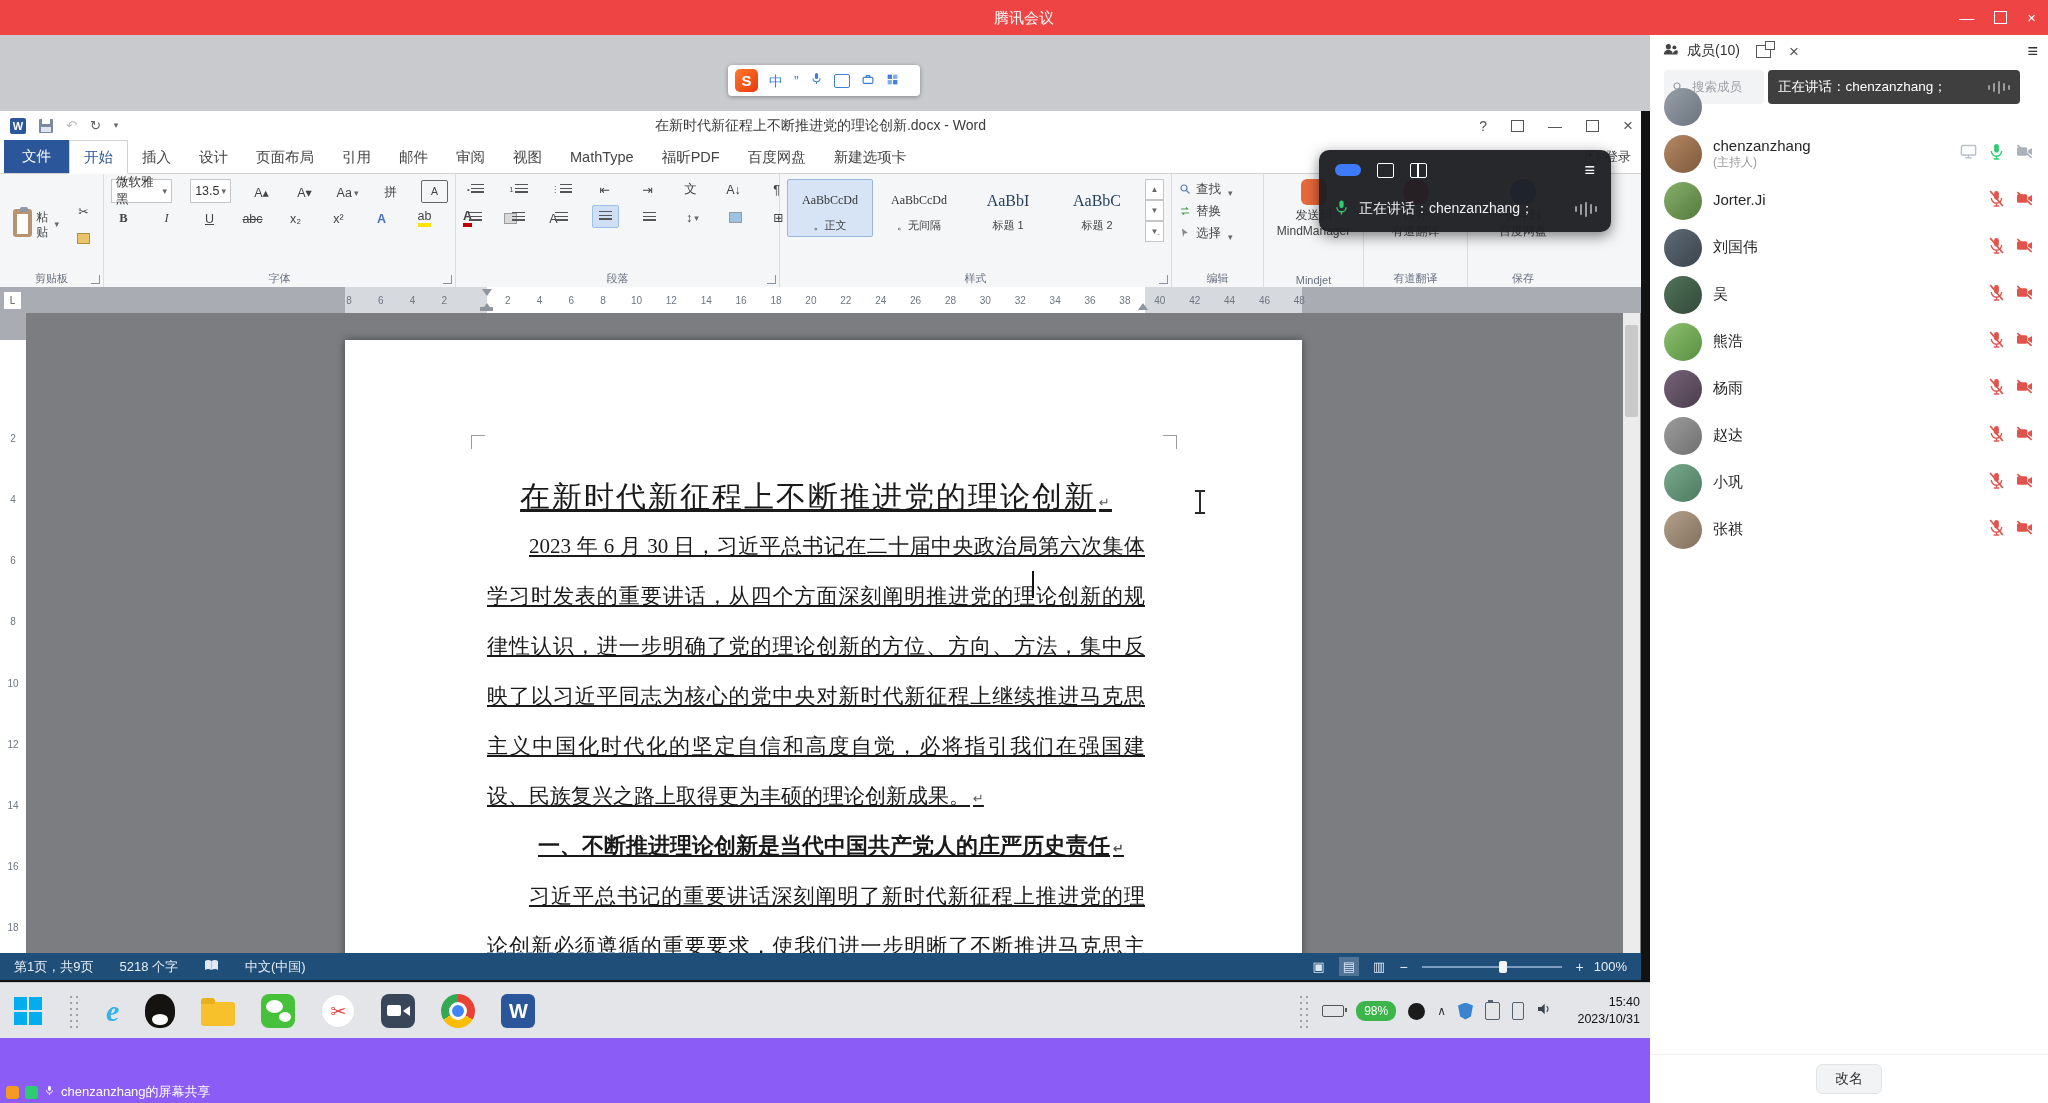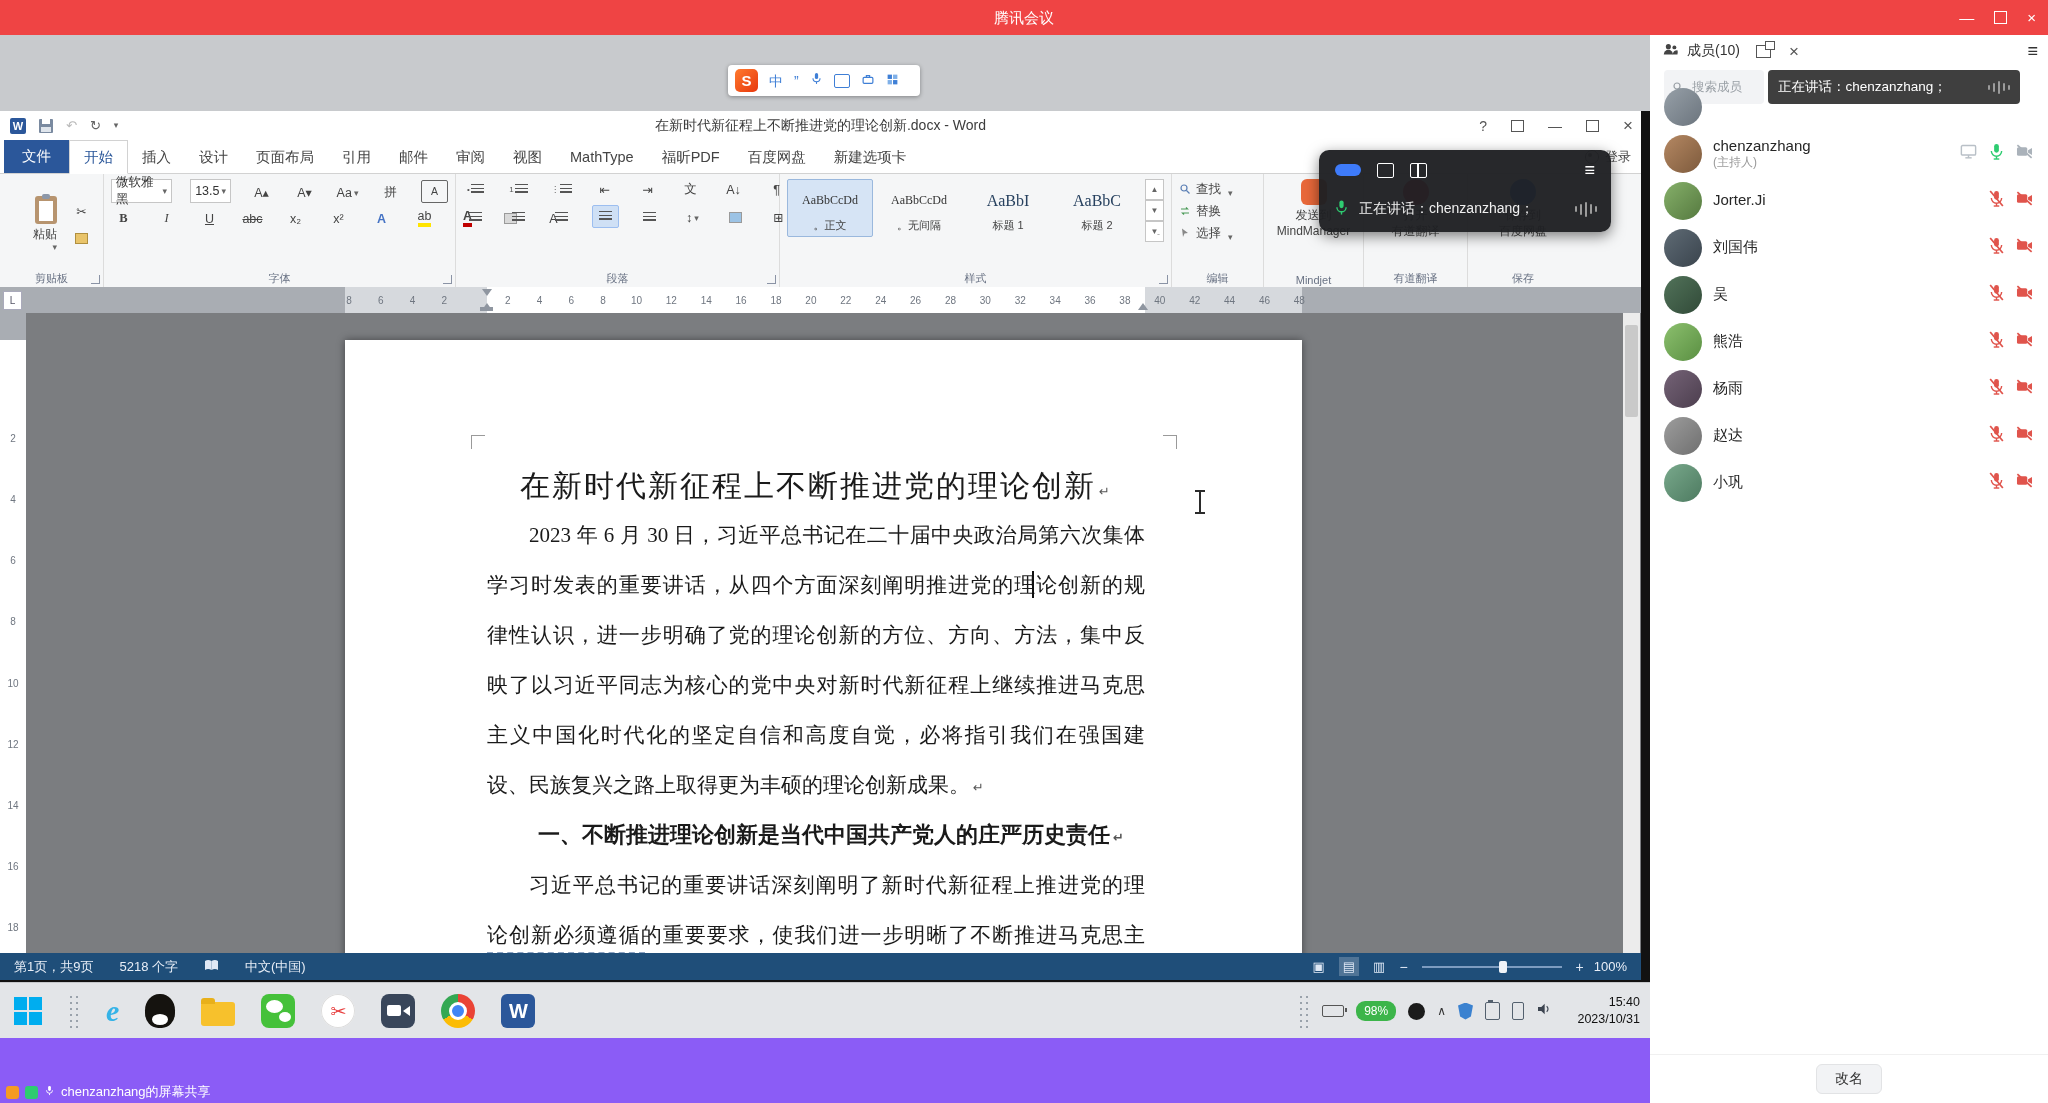--- a/index.html
+++ b/index.html
@@ -46,21 +46,21 @@
   .ribbon{position:relative;height:114px;background:#f5f6f7;border-bottom:1px solid #d2d2d2;display:flex;align-items:stretch;}
   .rgroup{position:relative;border-right:1px solid #dcdcdc;box-sizing:border-box;padding:5px 7px 18px;display:flex;flex-direction:column;gap:5px;}
   .glabel{position:absolute;left:0;right:0;bottom:2px;text-align:center;font-size:11px;color:#697284;}
   .launcher{position:absolute;right:3px;bottom:4px;width:8px;height:8px;border-right:1.2px solid #8a93a5;border-bottom:1.2px solid #8a93a5;}
   .rrow{display:flex;align-items:flex-end;gap:18px;}
   .rb{min-width:21px;height:21px;display:inline-flex;align-items:center;justify-content:center;font-size:12.5px;color:#444;border-radius:2px;padding:0 2px;}
   .rb.on{background:#cfe0f5;border:1px solid #9cbef0;}
   .chev{font-size:9px;color:#666;margin-left:2px;}
   .combo{display:inline-flex;align-items:center;justify-content:space-between;height:22px;background:#fff;border:1px solid #c6c6c6;font-size:12.5px;color:#333;padding:0 4px;}
   .combo.w1{width:104px;} .combo.w2{width:50px;}
-  .bigbtn{display:flex;flex-direction:column;align-items:flex-end;justify-content:center;font-size:12px;color:#444;line-height:1.25;padding:3px 6px;border-radius:2px;text-align:center;margin-left:20px;}
+  .bigbtn{display:flex;flex-direction:row;align-items:center;justify-content:center;font-size:12px;color:#444;line-height:1.25;padding:3px 6px;border-radius:2px;text-align:center;}
   .ico-clip{width:22px;height:28px;background:#b7946f;border-radius:3px;position:relative;margin-bottom:3px;}
   .ico-clip::before{content:"";position:absolute;left:4px;top:5px;right:4px;bottom:3px;background:#fff;}
   .ico-clip::after{content:"";position:absolute;left:7px;top:-2px;width:8px;height:5px;background:#8f desperado;background:#8c97a8;border-radius:2px;}
   .minicol{display:flex;flex-direction:column;gap:6px;justify-content:center;}
   .li{display:inline-block;width:13px;height:11px;background:repeating-linear-gradient(to bottom,#555 0 1.4px,transparent 1.4px 3.6px);}
   .pfx{font-size:8px;color:#555;margin-right:1px;}
   .ic-shade{width:13px;height:11px;background:#d9d9d9;border:1px solid #9a9a9a;box-sizing:border-box;}
   .hl-ab{border-bottom:4px solid #ffe400;line-height:1;} .fc-a{border-bottom:4px solid #c00000;line-height:1;font-weight:bold;}
   .fxa{color:#4472c4;font-weight:bold;} .boxa{border:1px solid #666;padding:0 2px;font-size:10.5px;line-height:1.2;}
   .stylewrap{display:flex;gap:3px;align-items:flex-start;}
@@ -89,21 +89,21 @@
   .ind.r{left:1138px;top:11px;border-bottom:7px solid #8f96a0;}
   
   .docarea{position:absolute;left:0;top:202px;width:1641px;height:640px;background:#7b7d80;overflow:hidden;}
   .vruler{position:absolute;left:0;top:0;width:26px;height:640px;background:#a9adb3;}
   .vr-page{position:absolute;left:0;top:27px;width:26px;height:613px;background:#fff;}
   .vr-nums{position:absolute;left:0;top:120px;width:26px;height:500px;display:flex;flex-direction:column;justify-content:space-between;align-items:center;}
   .page{position:absolute;left:345px;top:27px;width:957px;height:700px;background:#fff;box-shadow:0 0 8px rgba(0,0,0,.45);}
   .cropmark{position:absolute;width:13px;height:13px;}
   .cropmark.l{left:126px;top:95px;border-top:1.5px solid #9a9a9a;border-left:1.5px solid #9a9a9a;}
   .cropmark.r{left:818px;top:95px;border-top:1.5px solid #9a9a9a;border-right:1.5px solid #9a9a9a;}
-  .doctext{position:absolute;left:142px;top:122px;width:658px;color:#1a1a1a;}
+  .doctext{position:absolute;left:142px;top:133px;width:658px;color:#1a1a1a;text-decoration:underline;}
   .dtitle{height:48px;line-height:48px;text-align:center;font-family:"Liberation Serif","DejaVu Serif",serif;font-size:30px;letter-spacing:2px;white-space:nowrap;}
   .jline{height:50px;line-height:50px;font-family:"Liberation Serif","DejaVu Serif",serif;font-size:21px;
     text-align:justify;text-align-last:justify;text-justify:inter-character;}
   .jline.indent{padding-left:42px;}
   .jline.endline{text-align-last:left;}
   .dheading{height:50px;line-height:50px;font-size:22px;font-weight:bold;padding-left:30px;white-space:nowrap;text-align:center;}
   .pmark{font-size:13px;color:#555;margin-left:3px;font-family:"DejaVu Sans",sans-serif;}
   .squiggle{position:absolute;left:142px;top:612px;width:158px;border-bottom:2px dashed #8ea4c4;}
   .caret{position:absolute;left:687px;top:231px;width:1.5px;height:27px;background:#111;}
   .ibeam{position:absolute;left:848px;top:150px;width:14px;height:26px;}
@@ -854,19 +854,39 @@
                 <line x1="8.5" y1="21.5" x2="15.5" y2="21.5" stroke="#e0544c" stroke-width="1.8"></line>
                 <line x1="4" y1="2.5" x2="20" y2="21.5" stroke="#e0544c" stroke-width="2.2"></line>
               </svg></span>
             <span><svg viewBox="0 0 24 24" width="19" height="19">
                 <rect x="2.5" y="6.5" width="13" height="11" rx="2" fill="#e0544c"></rect>
                 <polygon points="16.5,10.5 21.5,7.5 21.5,16.5 16.5,13.5" fill="#e0544c"></polygon>
                 <line x1="3" y1="4" x2="21" y2="20" stroke="#e0544c" stroke-width="2.2"></line>
               </svg></span>
           </span>
         </div>
+        <div class="mrow">
+          <span class="avatar" style="background:linear-gradient(135deg,#b3a08c,#82705c)"></span>
+          <span class="mtxt">
+            <span class="mname">张祺</span>
+          </span>
+          <span class="micons">
+            <span><svg viewBox="0 0 24 24" width="19" height="19">
+                <rect x="9" y="2.5" width="6" height="11" rx="3" fill="#e0544c"></rect>
+                <path d="M5.5 11.5a6.5 6.5 0 0 0 13 0" fill="none" stroke="#e0544c" stroke-width="1.8"></path>
+                <line x1="12" y1="18" x2="12" y2="21.5" stroke="#e0544c" stroke-width="1.8"></line>
+                <line x1="8.5" y1="21.5" x2="15.5" y2="21.5" stroke="#e0544c" stroke-width="1.8"></line>
+                <line x1="4" y1="2.5" x2="20" y2="21.5" stroke="#e0544c" stroke-width="2.2"></line>
+              </svg></span>
+            <span><svg viewBox="0 0 24 24" width="19" height="19">
+                <rect x="2.5" y="6.5" width="13" height="11" rx="2" fill="#e0544c"></rect>
+                <polygon points="16.5,10.5 21.5,7.5 21.5,16.5 16.5,13.5" fill="#e0544c"></polygon>
+                <line x1="3" y1="4" x2="21" y2="20" stroke="#e0544c" stroke-width="2.2"></line>
+              </svg></span>
+          </span>
+        </div>
       </div>
     <div class="pfoot">
       <button class="renamebtn">改名</button>
     </div>
   </div>
 
 </div>
 
 </body></html>

